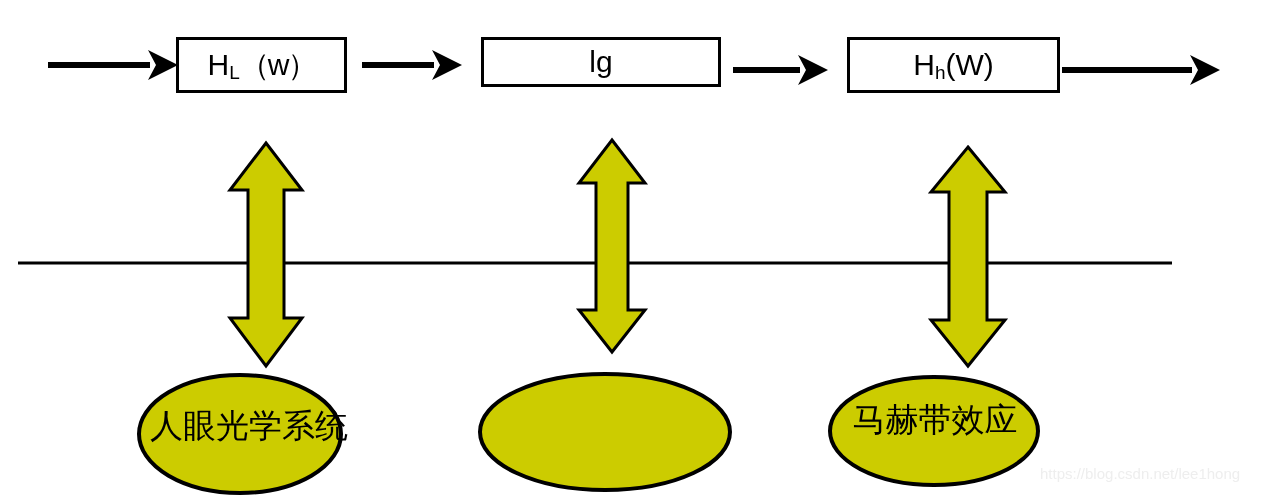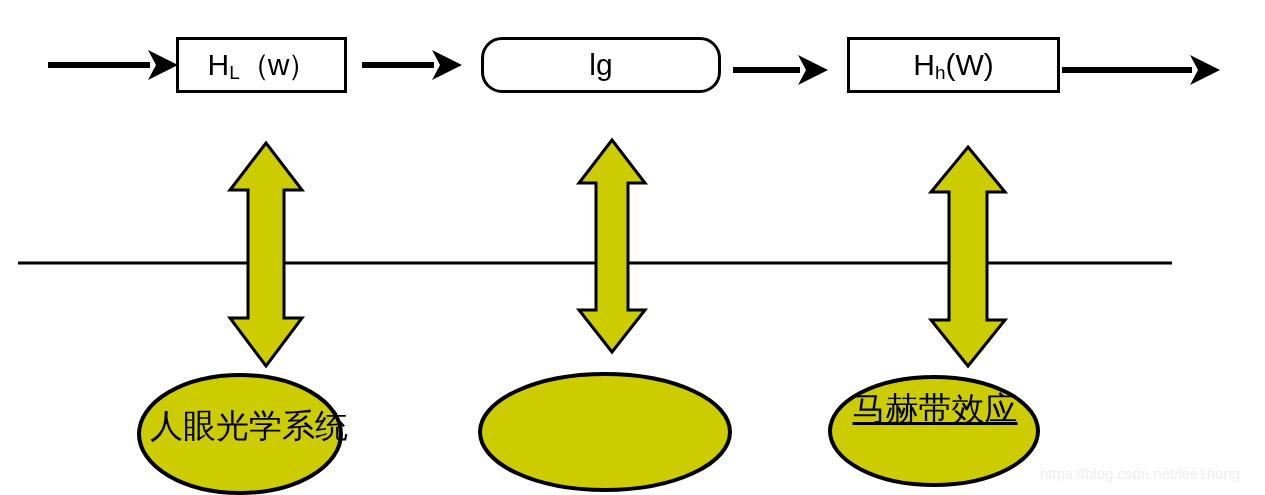--- a/index.html
+++ b/index.html
@@ -39,21 +39,21 @@
     align-items: center;
     justify-content: center;
     color: #000000;
     font-family: "Liberation Sans", sans-serif;
     font-size: 30px;
     line-height: 1;
     white-space: nowrap;
     letter-spacing: 0px;
   }
   #box-hl { left: 176px; top: 37px; width: 171px; height: 56px; }
-  #box-lg { left: 481px; top: 37px; width: 240px; height: 56px; border-radius: 21px; }
+  #box-lg { left: 481px; top: 37px; width: 240px; height: 50px; }
   #box-hh { left: 847px; top: 37px; width: 213px; height: 56px; }
 
   .proc-box .sub {
     font-size: 19px;
     vertical-align: baseline;
     position: relative;
     top: 7px;
   }
   .paren-full { letter-spacing: -2px; }
 
@@ -62,21 +62,21 @@
     position: absolute;
     color: #000000;
     font-family: "DejaVu Sans", sans-serif;
     font-size: 33px;
     line-height: 1;
     white-space: nowrap;
     text-align: center;
   }
   #lbl-eye    { left: 138px; top: 409px; width: 222px; }
   #lbl-bright { left: 494px; top: 406px; width: 222px; }
-  #lbl-mach   { left: 841px; top: 392px; width: 188px; text-decoration: underline; }
+  #lbl-mach   { left: 841px; top: 403px; width: 188px; }
 
   
   #watermark {
     position: absolute;
     left: 1040px;
     top: 466px;
     color: #eeeeee;
     font-family: "Liberation Sans", sans-serif;
     font-size: 15px;
     line-height: 1;

